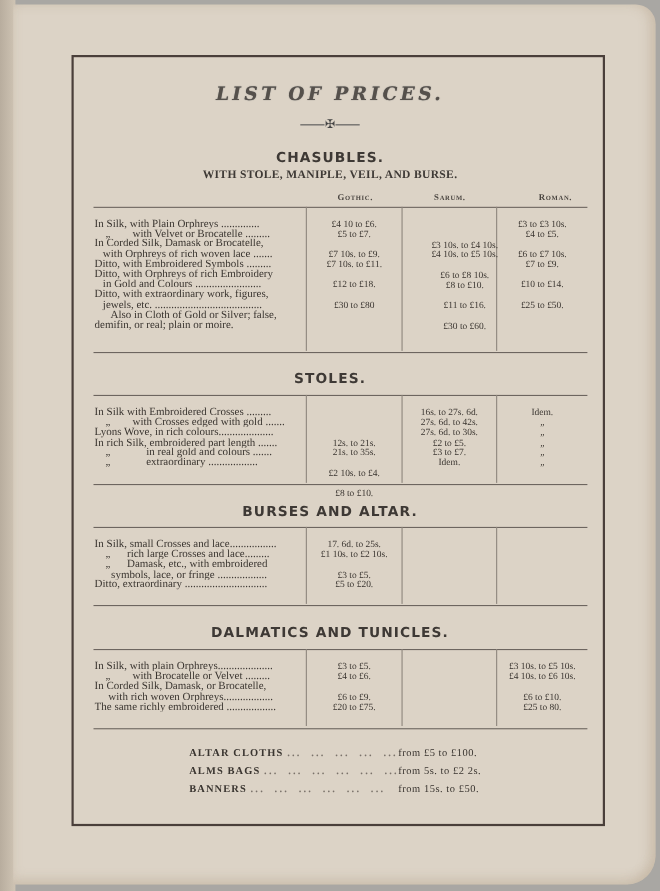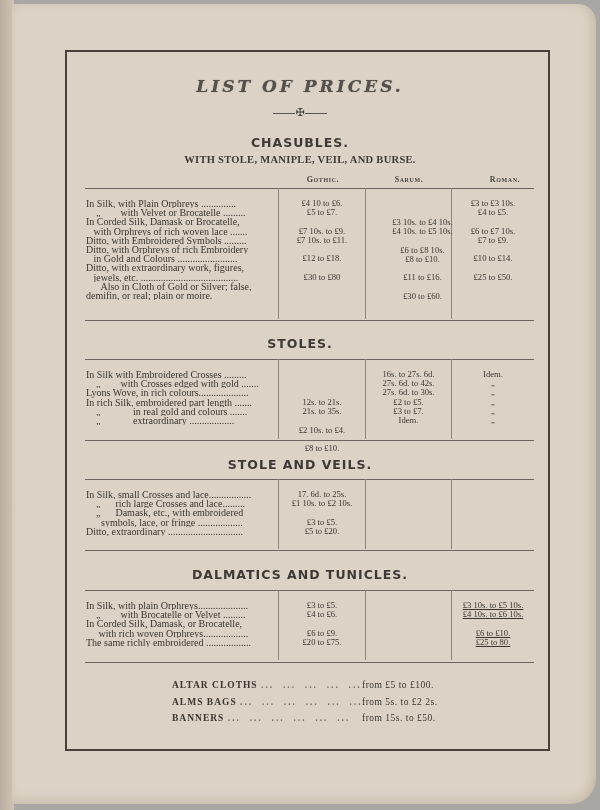--- a/index.html
+++ b/index.html
@@ -165,21 +165,21 @@
       <div class="row">Idem.</div>
       <div class="row">„</div>
       <div class="row">„</div>
       <div class="row">„</div>
       <div class="row">„</div>
       <div class="row">„</div>
     </div>
   </div>
 <div class="hline" style="top:440px;"></div>
 
-<div class="abs sec-title" style="top:457px;">STOLE AND VEILS.</div>
+<div class="abs sec-title" style="top:457px;">BURSES AND ALTAR.</div>
 <div class="hline" style="top:479px;"></div>
 <div class="vline" style="left:278px;top:479px;height:70px;"></div>
 <div class="vline" style="left:365px;top:479px;height:70px;"></div>
 <div class="vline" style="left:451px;top:479px;height:70px;"></div>
 <div id="burs">
     <div class="desc" style="left:86px;width:190px;text-align:left;top:490px;"><div class="row">In Silk, small Crosses and lace.................</div><div class="row">    „      rich large Crosses and lace.........</div><div class="row">    „      Damask, etc., with embroidered</div><div class="row">      symbols, lace, or fringe ..................</div><div class="row">Ditto, extraordinary ..............................</div></div>
     <div class="val" style="left:279px;width:86px;top:490px;">
       <div class="row">17. 6d. to 25s.</div>
       <div class="row">£1 10s. to £2 10s.</div>
       <div class="row"></div>
@@ -217,21 +217,21 @@
       <div class="row">£6 to £9.</div>
       <div class="row">£20 to £75.</div>
     </div>
     <div class="val" style="left:366px;width:85px;top:601px;">
       <div class="row"></div>
       <div class="row"></div>
       <div class="row"></div>
       <div class="row"></div>
       <div class="row"></div>
     </div>
-    <div class="val" style="left:452px;width:82px;top:601px;text-decoration:underline;">
+    <div class="val" style="left:452px;width:82px;top:601px;">
       <div class="row">£3 10s. to £5 10s.</div>
       <div class="row">£4 10s. to £6 10s.</div>
       <div class="row"></div>
       <div class="row">£6 to £10.</div>
       <div class="row">£25 to 80.</div>
     </div>
   </div>
 <div class="hline" style="top:662px;"></div>
 
 <div class="misc" style="top:680px;"><span class="lab"><span>ALTAR CLOTHS</span> <span class="dots">...  ...  ...  ...  ...</span></span><span>from £5 to £100.</span></div>

